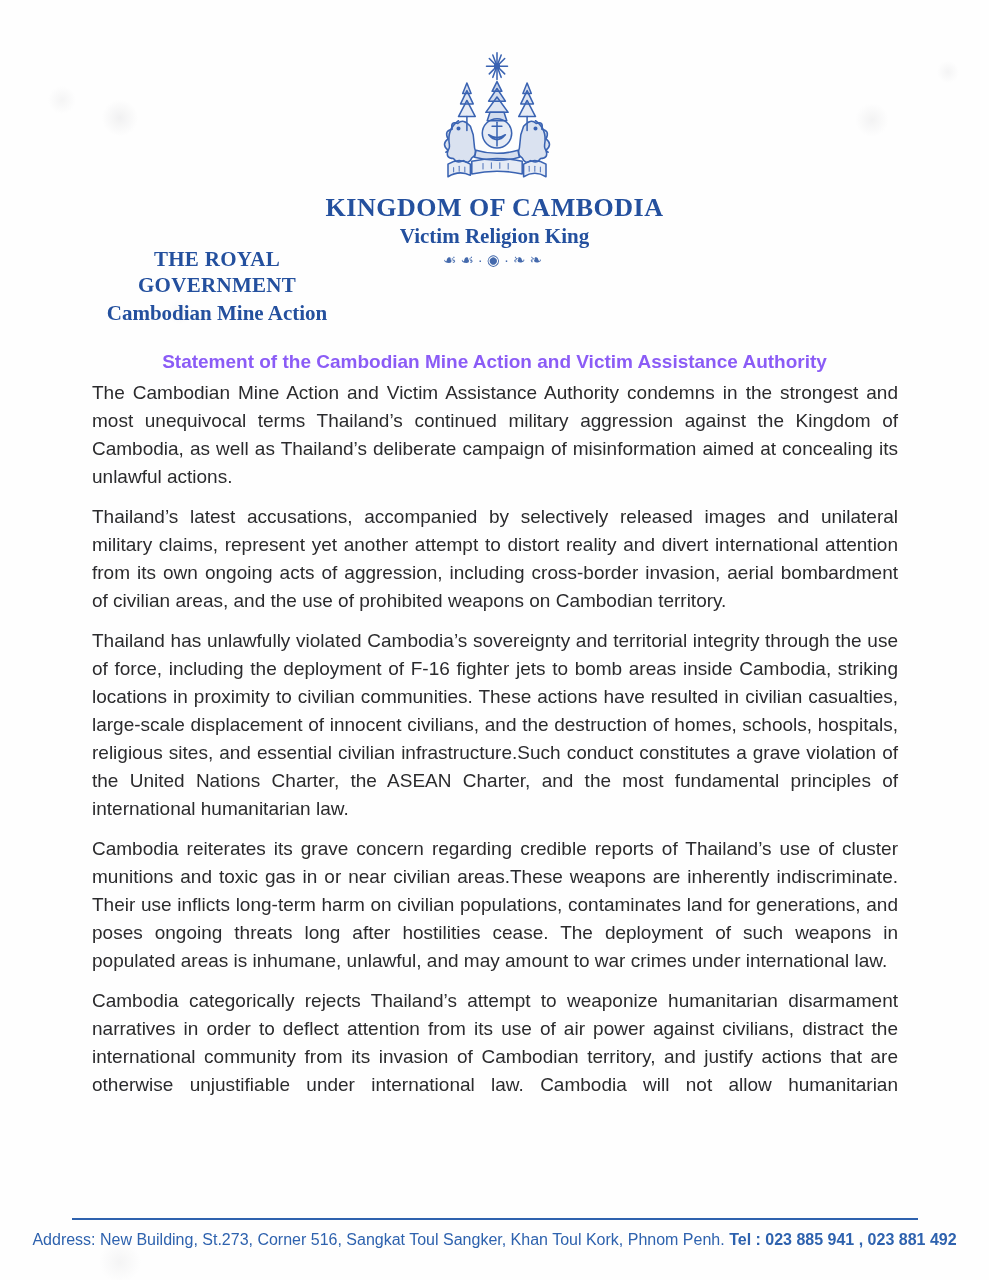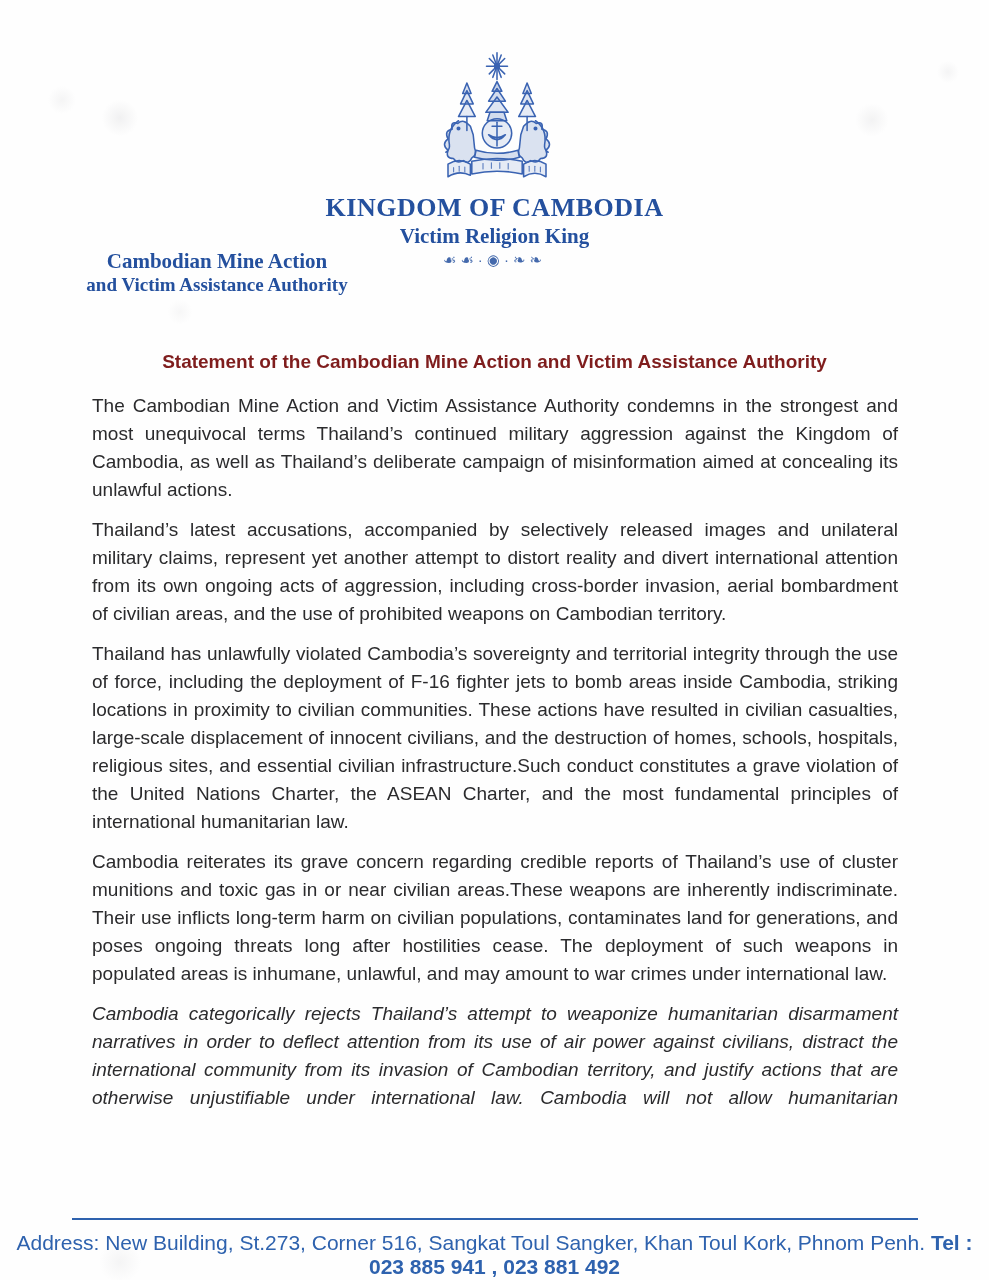--- a/index.html
+++ b/index.html
@@ -69,39 +69,39 @@
     color:var(--header-blue);
   }
   .gov-line1{font-size:21px;line-height:26px;letter-spacing:.3px;}
   .gov-line2{font-size:21px;line-height:23px;margin-top:4px;}
   .gov-line3{font-size:19px;line-height:23px;}
   .statement-title{
     position:absolute;left:0;top:351px;width:100%;
     text-align:center;
     font-weight:bold;
     font-size:19px;
-    color:#7f1d1d;
+    color:#8b5cf6;
   }
   .content{
-    position:absolute;left:92px;top:392px;width:806px;
+    position:absolute;left:92px;top:379px;width:806px;
     color:var(--body-text);
     font-size:19px;
     line-height:28px;
     text-align:justify;
   }
   .content p{margin-bottom:12px;}
-  .content p.cut{text-align-last:justify;font-style:italic;}
+  .content p.cut{text-align-last:justify;}
   .footer-divider{
     position:absolute;left:72px;top:1218px;width:846px;height:2px;
     background:var(--footer-blue);
   }
   .footer-text{
     position:absolute;left:0;top:1231px;width:100%;
     text-align:center;
-    font-size:21px;
+    font-size:16px;
     color:var(--footer-blue);
   }
   .footer-text .tel{font-weight:bold;}
 </style>
 </head>
 <body>
 
 <div class="page">
 
   <svg class="emblem" viewBox="0 0 200 195" xmlns="http://www.w3.org/2000/svg" aria-hidden="true">
@@ -164,22 +164,22 @@
         </g>
       </g>
     </g>
   </svg>
 
   <div class="kingdom-title">KINGDOM OF CAMBODIA</div>
   <div class="motto">Victim Religion King</div>
   <div class="ornament">☙☙·◉·❧❧</div>
 
   <div class="gov-block">
+    <div class="gov-line1">THE ROYAL GOVERNMENT</div>
     <div class="gov-line2">Cambodian Mine Action</div>
-    <div class="gov-line3">and Victim Assistance Authority</div>
   </div>
 
   <div class="statement-title">Statement of the Cambodian Mine Action and Victim Assistance Authority</div>
 
   <div class="content">
     <p>The Cambodian Mine Action and Victim Assistance Authority condemns in the strongest and most unequivocal terms Thailand’s continued military aggression against the Kingdom of Cambodia, as well as Thailand’s deliberate campaign of misinformation aimed at concealing its unlawful actions.</p>
     <p>Thailand’s latest accusations, accompanied by selectively released images and unilateral military claims, represent yet another attempt to distort reality and divert international attention from its own ongoing acts of aggression, including cross-border invasion, aerial bombardment of civilian areas, and the use of prohibited weapons on Cambodian territory.</p>
     <p>Thailand has unlawfully violated Cambodia’s sovereignty and territorial integrity through the use of force, including the deployment of F-16 fighter jets to bomb areas inside Cambodia, striking locations in proximity to civilian communities. These actions have resulted in civilian casualties, large-scale displacement of innocent civilians, and the destruction of homes, schools, hospitals, religious sites, and essential civilian infrastructure.Such conduct constitutes a grave violation of the United Nations Charter, the ASEAN Charter, and the most fundamental principles of international humanitarian law.</p>
     <p>Cambodia reiterates its grave concern regarding credible reports of Thailand’s use of cluster munitions and toxic gas in or near civilian areas.These weapons are inherently indiscriminate. Their use inflicts long-term harm on civilian populations, contaminates land for generations, and poses ongoing threats long after hostilities cease. The deployment of such weapons in populated areas is inhumane, unlawful, and may amount to war crimes under international law.</p>
     <p class="cut">Cambodia categorically rejects Thailand’s attempt to weaponize humanitarian disarmament narratives in order to deflect attention from its use of air power against civilians, distract the international community from its invasion of Cambodian territory, and justify actions that are otherwise unjustifiable under international law. Cambodia will not allow humanitarian</p>

